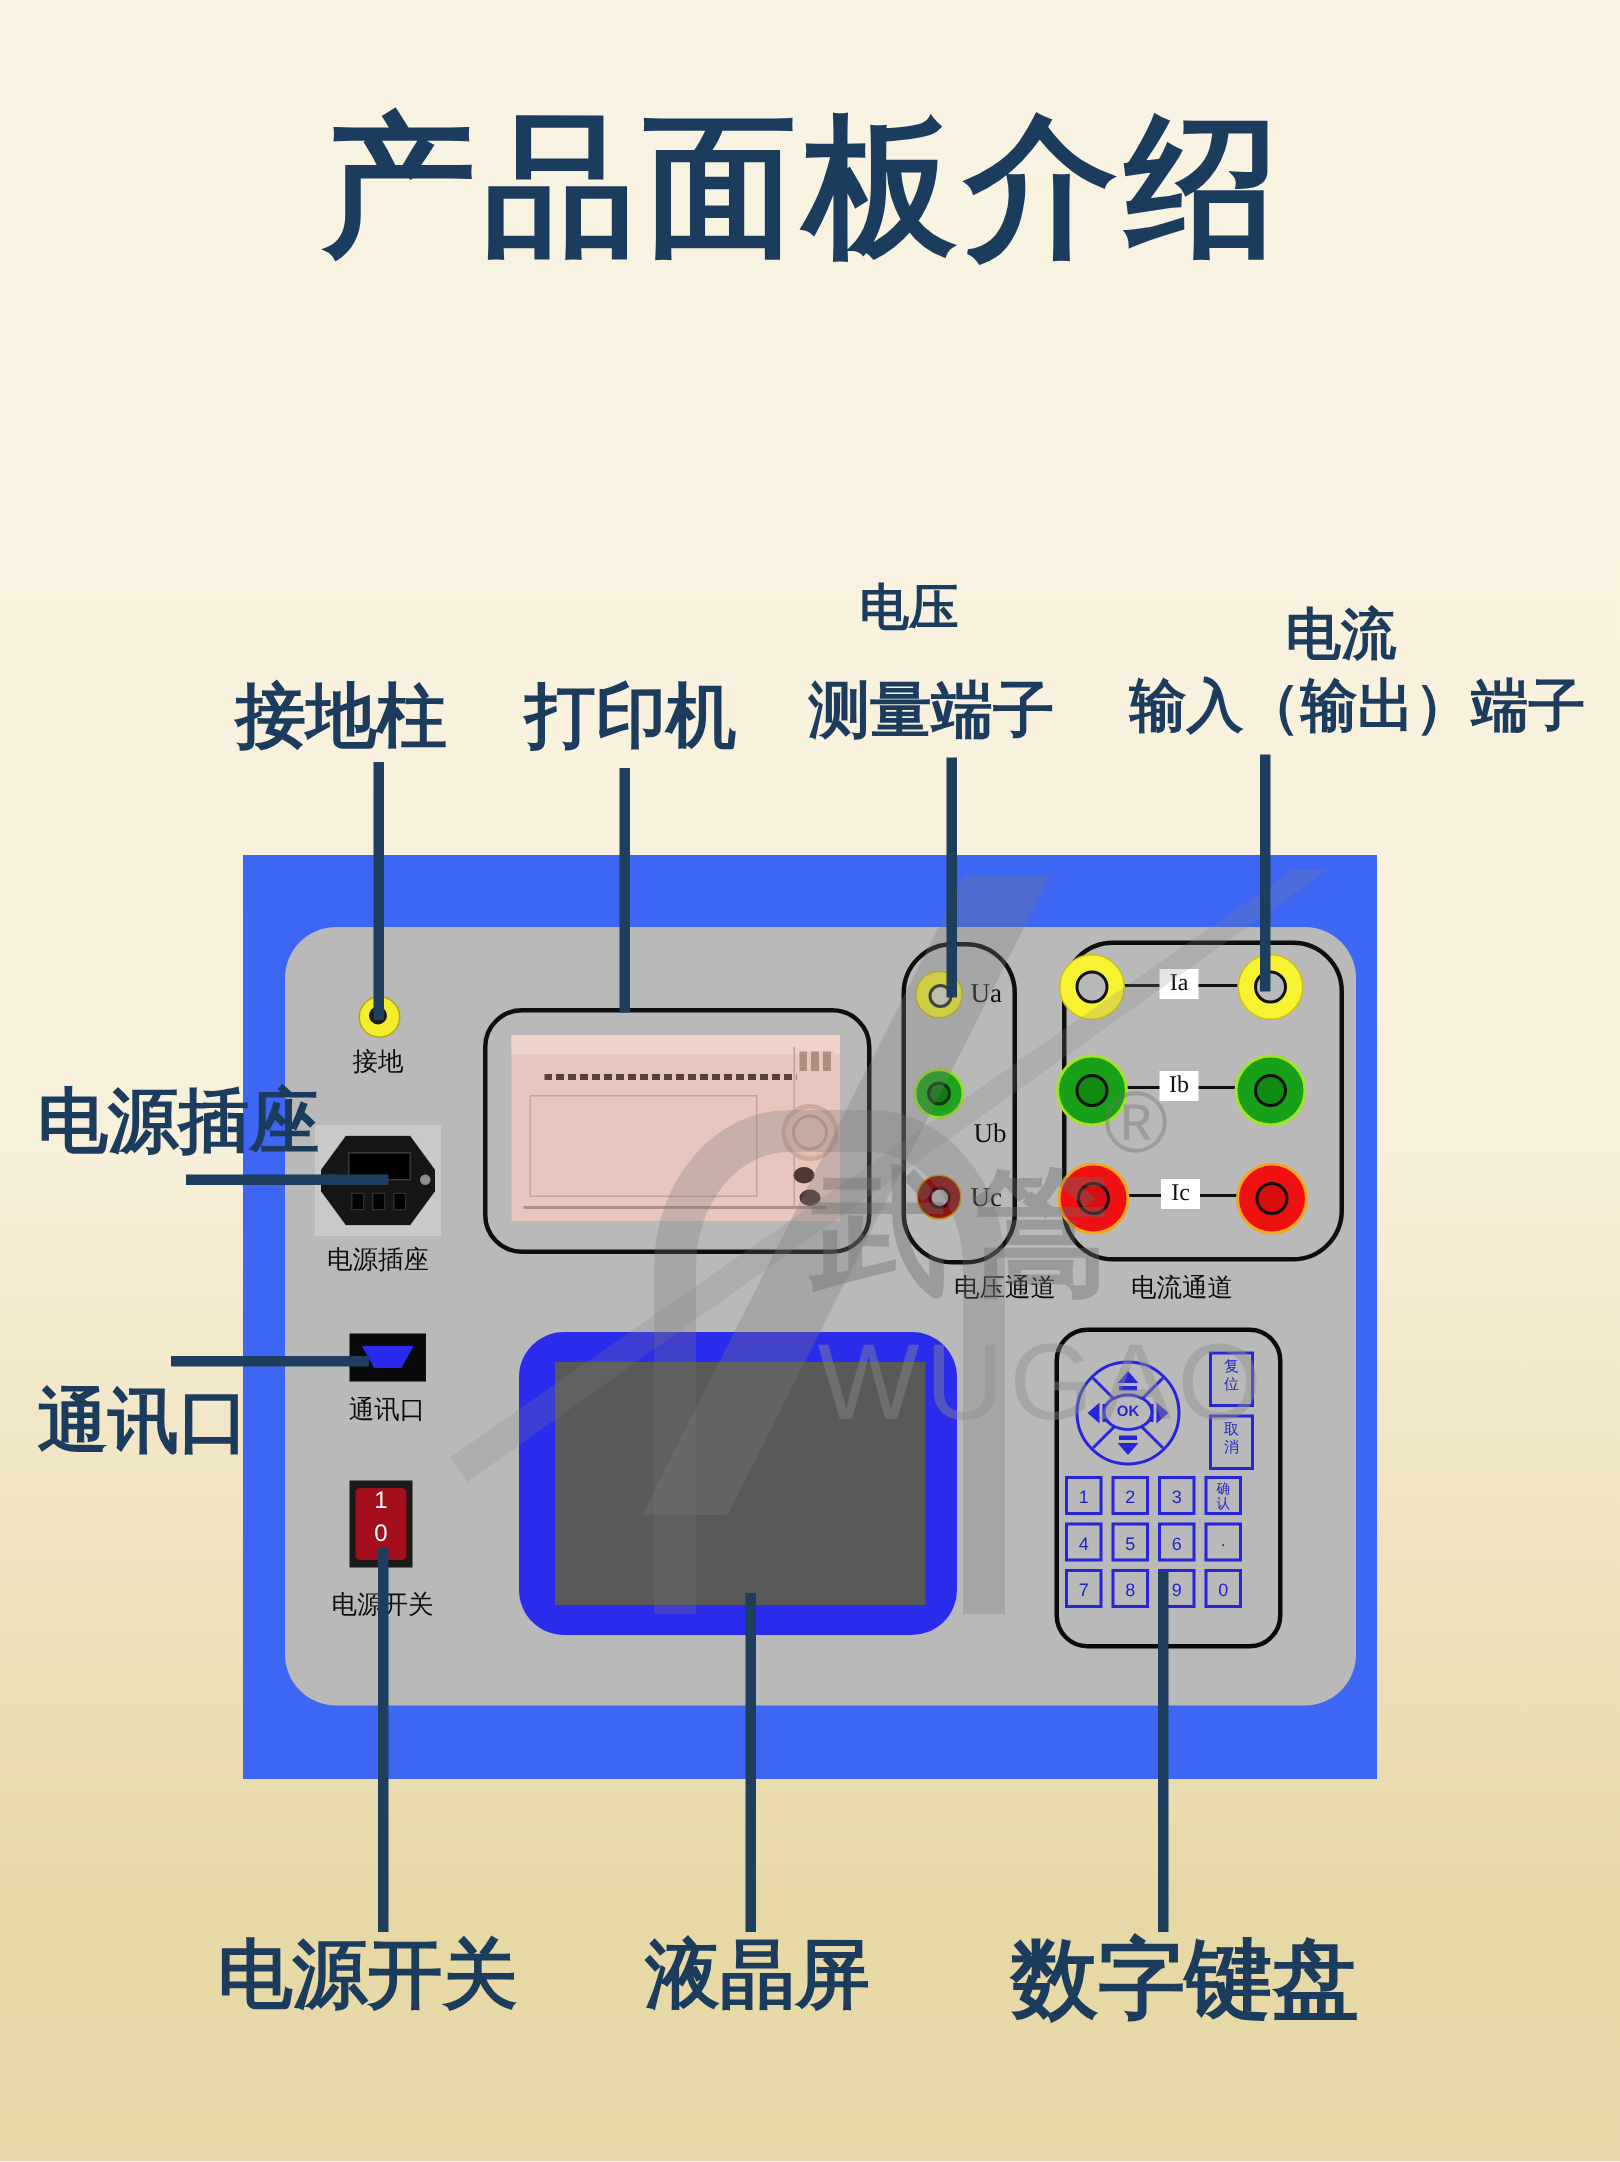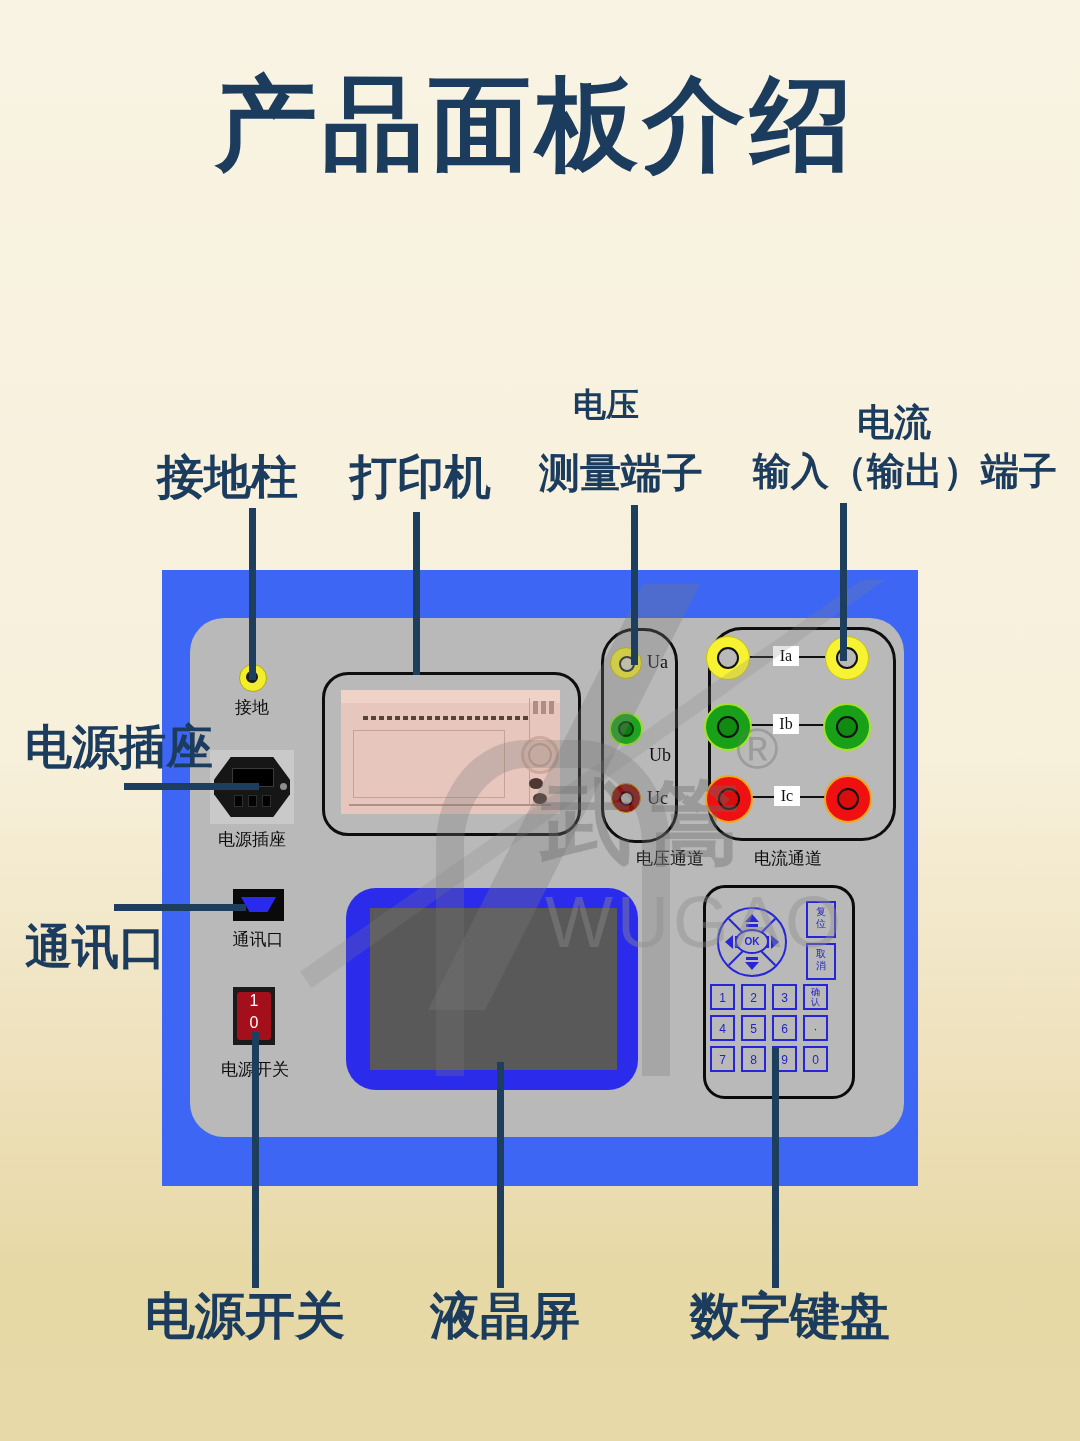--- a/index.html
+++ b/index.html
@@ -19,21 +19,21 @@
   .lbl-ground-post{left:120px;top:452px;width:215px;font-size:47px;}
   .lbl-printer{left:313px;top:452px;width:215px;font-size:47px;}
   .lbl-volt1{left:506px;top:388px;width:200px;font-size:33px;}
   .lbl-volt2{left:521px;top:452px;width:200px;font-size:41px;}
   .lbl-cur1{left:794px;top:404px;width:200px;font-size:37px;}
   .lbl-cur2{left:740px;top:452px;width:330px;font-size:38px;}
   .lbl-socket{left:25px;top:722px;width:195px;font-size:47px;}
   .lbl-comm{left:25px;top:922px;width:150px;font-size:47px;}
   .lbl-switch{left:95px;top:1290px;width:300px;font-size:50px;}
   .lbl-lcd{left:355px;top:1290px;width:300px;font-size:50px;}
-  .lbl-keypad{left:640px;top:1290px;width:300px;font-size:50px;}
+  .lbl-keypad{left:640px;top:1290px;width:300px;font-size:58px;}
 
   
   .line{background:#1d3e5c;z-index:60;}
   .cl-v1{left:249px;top:508px;width:7px;height:172px;}
   .cl-v2{left:413px;top:512px;width:7px;height:163px;}
   .cl-v3{left:631px;top:505px;width:7px;height:160px;}
   .cl-v4{left:840px;top:503px;width:7px;height:158px;}
   .cl-h1{left:124px;top:783px;width:135px;height:7px;}
   .cl-h2{left:114px;top:904px;width:132px;height:7px;}
   .cl-v5{left:252px;top:1032px;width:7px;height:256px;}

